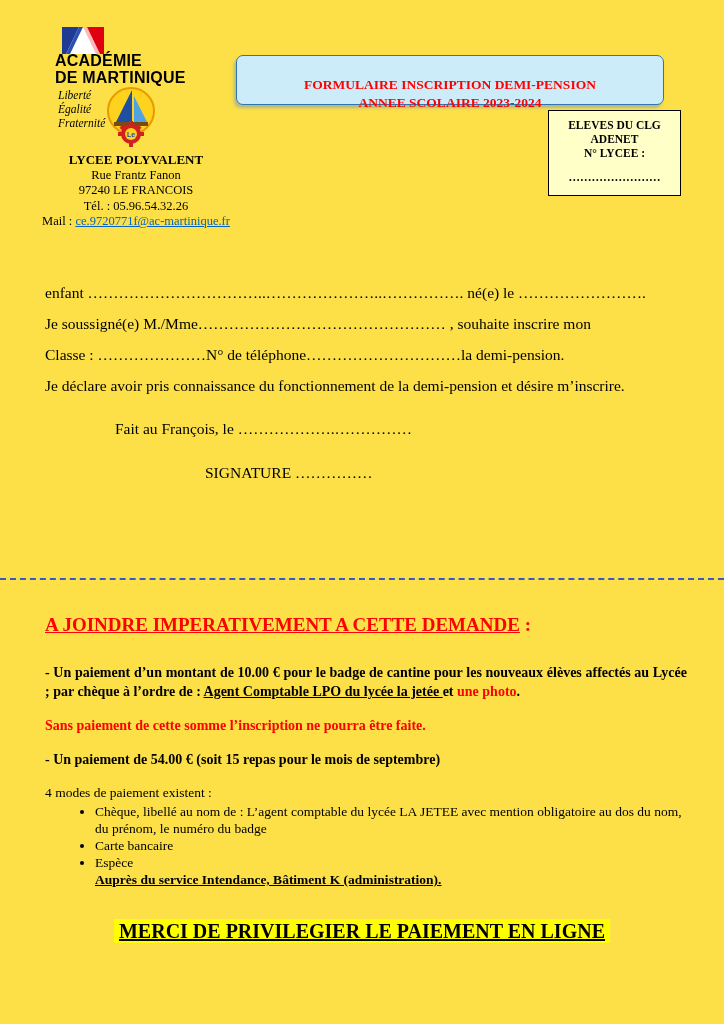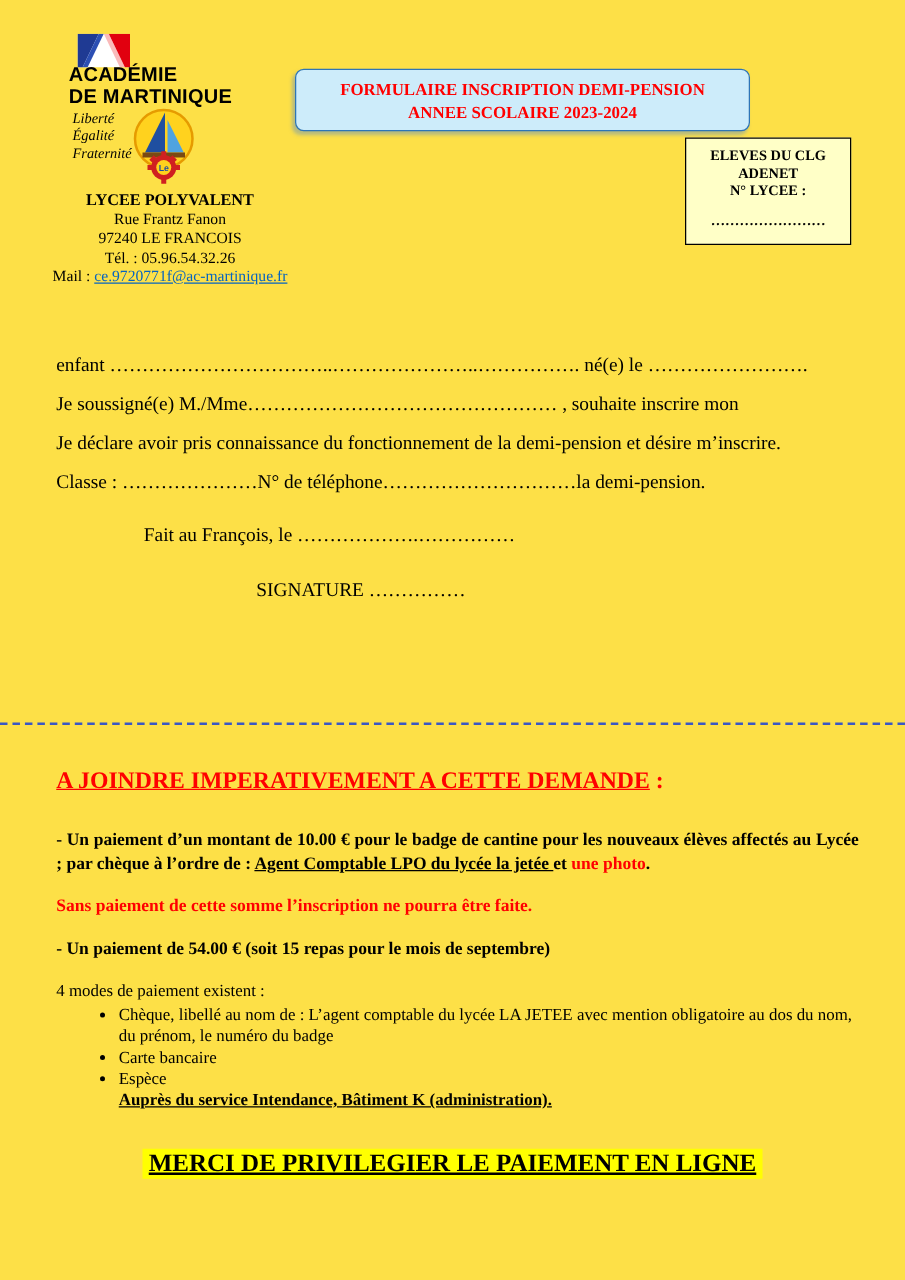--- a/index.html
+++ b/index.html
@@ -13,24 +13,24 @@
                   font-family:"Liberation Sans", sans-serif; font-weight:bold;
                   font-size:16px; line-height:17px; letter-spacing:.2px; }
   .motto { position:absolute; left:58px; top:88px; font-style:italic;
            font-size:11.5px; line-height:14px; }
   .school-logo { position:absolute; left:102px; top:84px; width:58px; height:64px; }
   .school-block { position:absolute; left:26px; top:152px; width:220px;
                   text-align:center; font-size:12.5px; line-height:15.5px; }
   .school-name { font-weight:bold; font-size:13px; }
   .mail-link { color:#0563c1; text-decoration:underline; cursor:pointer; }
 
-  .title-box { position:absolute; left:236px; top:55px; width:364px; height:50px;
+  .title-box { position:absolute; left:236px; top:55px; width:428px; height:50px;
                background:#cdecfa; border:1px solid #2e75b6; border-radius:7px;
                box-shadow:-2px 3px 3px rgba(110,150,185,.5);
-               text-align:center; padding-top:7px; }
+               text-align:center; padding-top:20px; }
   .title-box .tline { color:#ff0000; font-weight:bold; font-size:13.5px; line-height:18px; }
 
   .badge-box { position:absolute; left:548px; top:110px; width:133px; height:86px;
                background:#ffffc7; border:1px solid #000; text-align:center;
                font-weight:bold; font-size:11.5px; line-height:14px; padding-top:7px; }
   .badge-dots { margin-top:10px; }
 
   
   .body-block { position:absolute; left:45px; top:284px; width:640px; font-size:15.5px; }
   .form-line { margin-bottom:13px; line-height:18px; }
@@ -123,22 +123,22 @@
   <div class="badge-box">
     <div>ELEVES DU CLG</div>
     <div>ADENET</div>
     <div>N° LYCEE :</div>
     <div class="badge-dots">……………………</div>
   </div>
 
   <div class="body-block">
     <div class="form-line">enfant ……………………………..…………………..……………. né(e) le …………………….</div>
     <div class="form-line">Je soussigné(e) M./Mme………………………………………… , souhaite inscrire mon</div>
+    <div class="form-line">Classe : …………………N° de téléphone…………………………la demi-pension.</div>
     <div class="form-line">Je déclare avoir pris connaissance du fonctionnement de la demi-pension et désire m’inscrire.</div>
-    <div class="form-line">Classe : …………………N° de téléphone…………………………la demi-pension.</div>
     <div class="form-line indent-1">Fait au François, le ……………….……………</div>
     <div class="signature-line">SIGNATURE ……………</div>
   </div>
 
   <div class="separator"></div>
 
   <div class="lower">
     <div class="attach-heading">
       <span class="u">A JOINDRE IMPERATIVEMENT A CETTE DEMANDE</span><span> :</span>
     </div>

